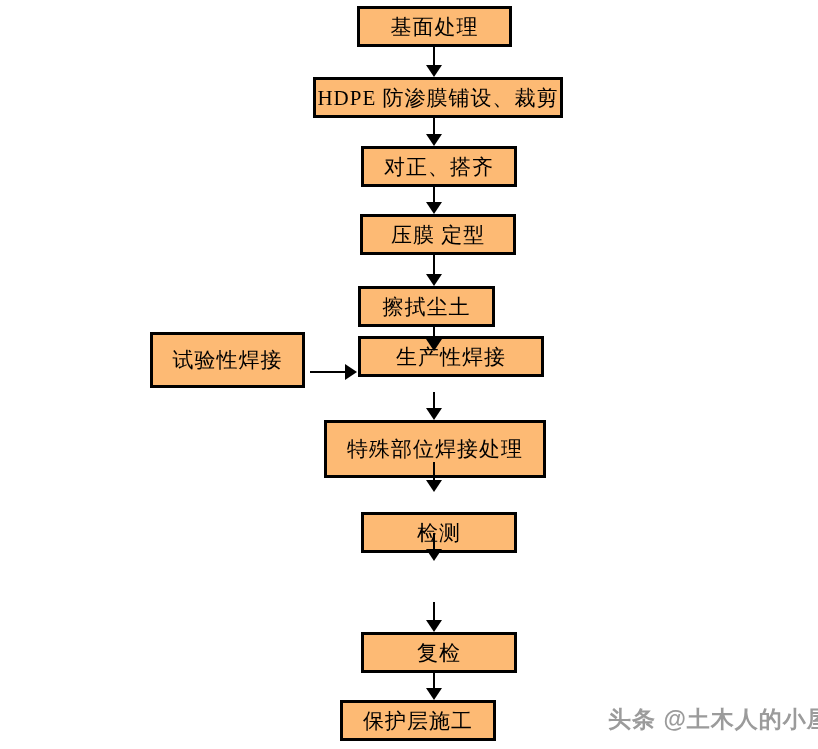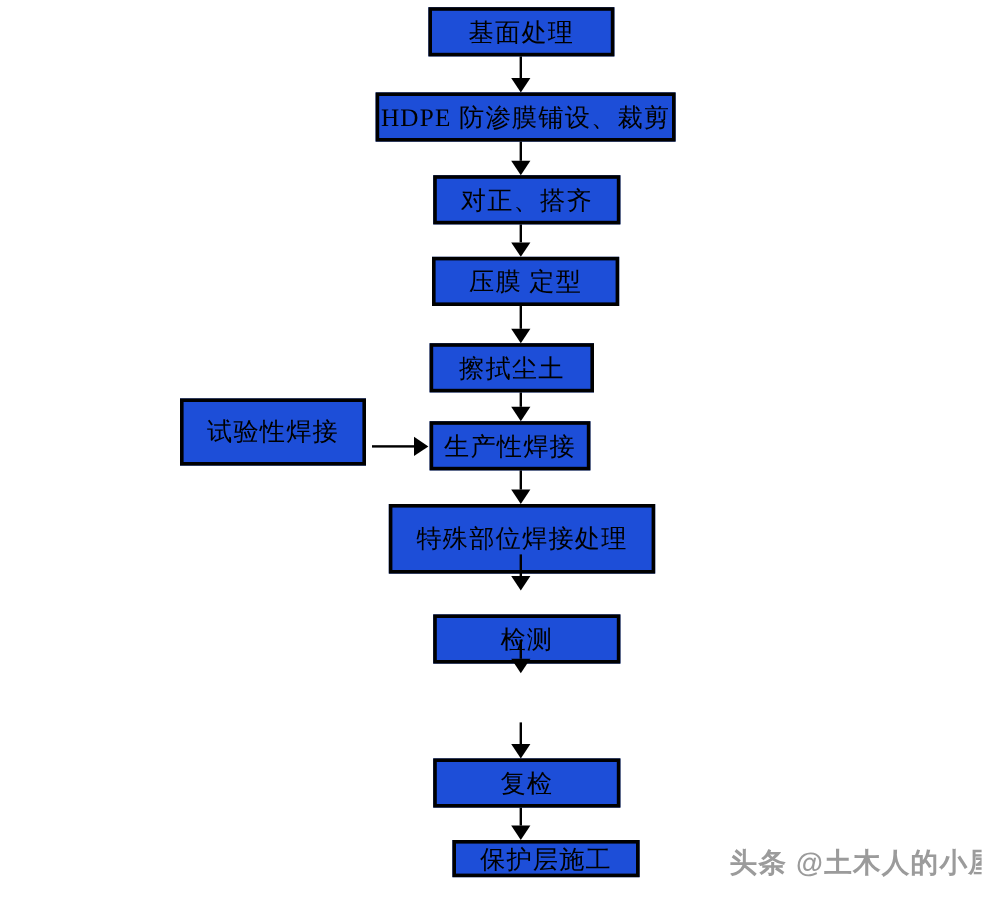--- a/index.html
+++ b/index.html
@@ -14,21 +14,21 @@
     position: relative;
     width: 818px;
     height: 749px;
     background: #ffffff;
     font-family: "Liberation Serif", "DejaVu Serif", serif;
   }
   .node {
     position: absolute;
     box-sizing: border-box;
     border: 3px solid #000000;
-    background: #1d4ed8;
+    background: #fdba74;
     display: flex;
     align-items: center;
     justify-content: center;
     font-size: 21px;
     letter-spacing: 1px;
     color: #000000;
     white-space: nowrap;
   }
   .arrow-v {
     position: absolute;
@@ -85,32 +85,32 @@
   <div class="node" style="left:357px;top:6px;width:155px;height:41px">基面处理</div>
 
   <div class="node" style="left:361px;top:146px;width:156px;height:41px">对正、搭齐</div>
 
   <div class="node" style="left:313px;top:77px;width:250px;height:41px">HDPE 防渗膜铺设、裁剪</div>
 
   <div class="node" style="left:360px;top:214px;width:156px;height:41px">压膜 定型</div>
 
   <div class="node" style="left:358px;top:286px;width:137px;height:41px">擦拭尘土</div>
 
-  <div class="node" style="left:358px;top:351px;width:134px;height:41px">生产性焊接</div>
+  <div class="node" style="left:358px;top:336px;width:186px;height:41px">生产性焊接</div>
 
   <div class="node" style="left:150px;top:332px;width:155px;height:56px">试验性焊接</div>
 
   <div class="node" style="left:324px;top:420px;width:222px;height:58px">特殊部位焊接处理</div>
 
   <div class="node" style="left:361px;top:512px;width:156px;height:41px">检测</div>
 
 
   <div class="node" style="left:361px;top:632px;width:156px;height:41px">复检</div>
 
-  <div class="node" style="left:377px;top:700px;width:156px;height:31px">保护层施工</div>
+  <div class="node" style="left:340px;top:700px;width:156px;height:41px">保护层施工</div>
 
   <div class="arrow-v" style="left:433px;top:47px;height:18px"></div>
   <div class="arrow-v" style="left:433px;top:118px;height:16px"></div>
   <div class="arrow-v" style="left:433px;top:187px;height:15px"></div>
   <div class="arrow-v" style="left:433px;top:255px;height:19px"></div>
   <div class="arrow-v" style="left:433px;top:327px;height:12px"></div>
   <div class="arrow-v" style="left:433px;top:392px;height:16px"></div>
   <div class="arrow-v" style="left:433px;top:462px;height:18px"></div>
   <div class="arrow-v" style="left:433px;top:533px;height:16px"></div>
   <div class="arrow-v" style="left:433px;top:602px;height:18px"></div>

